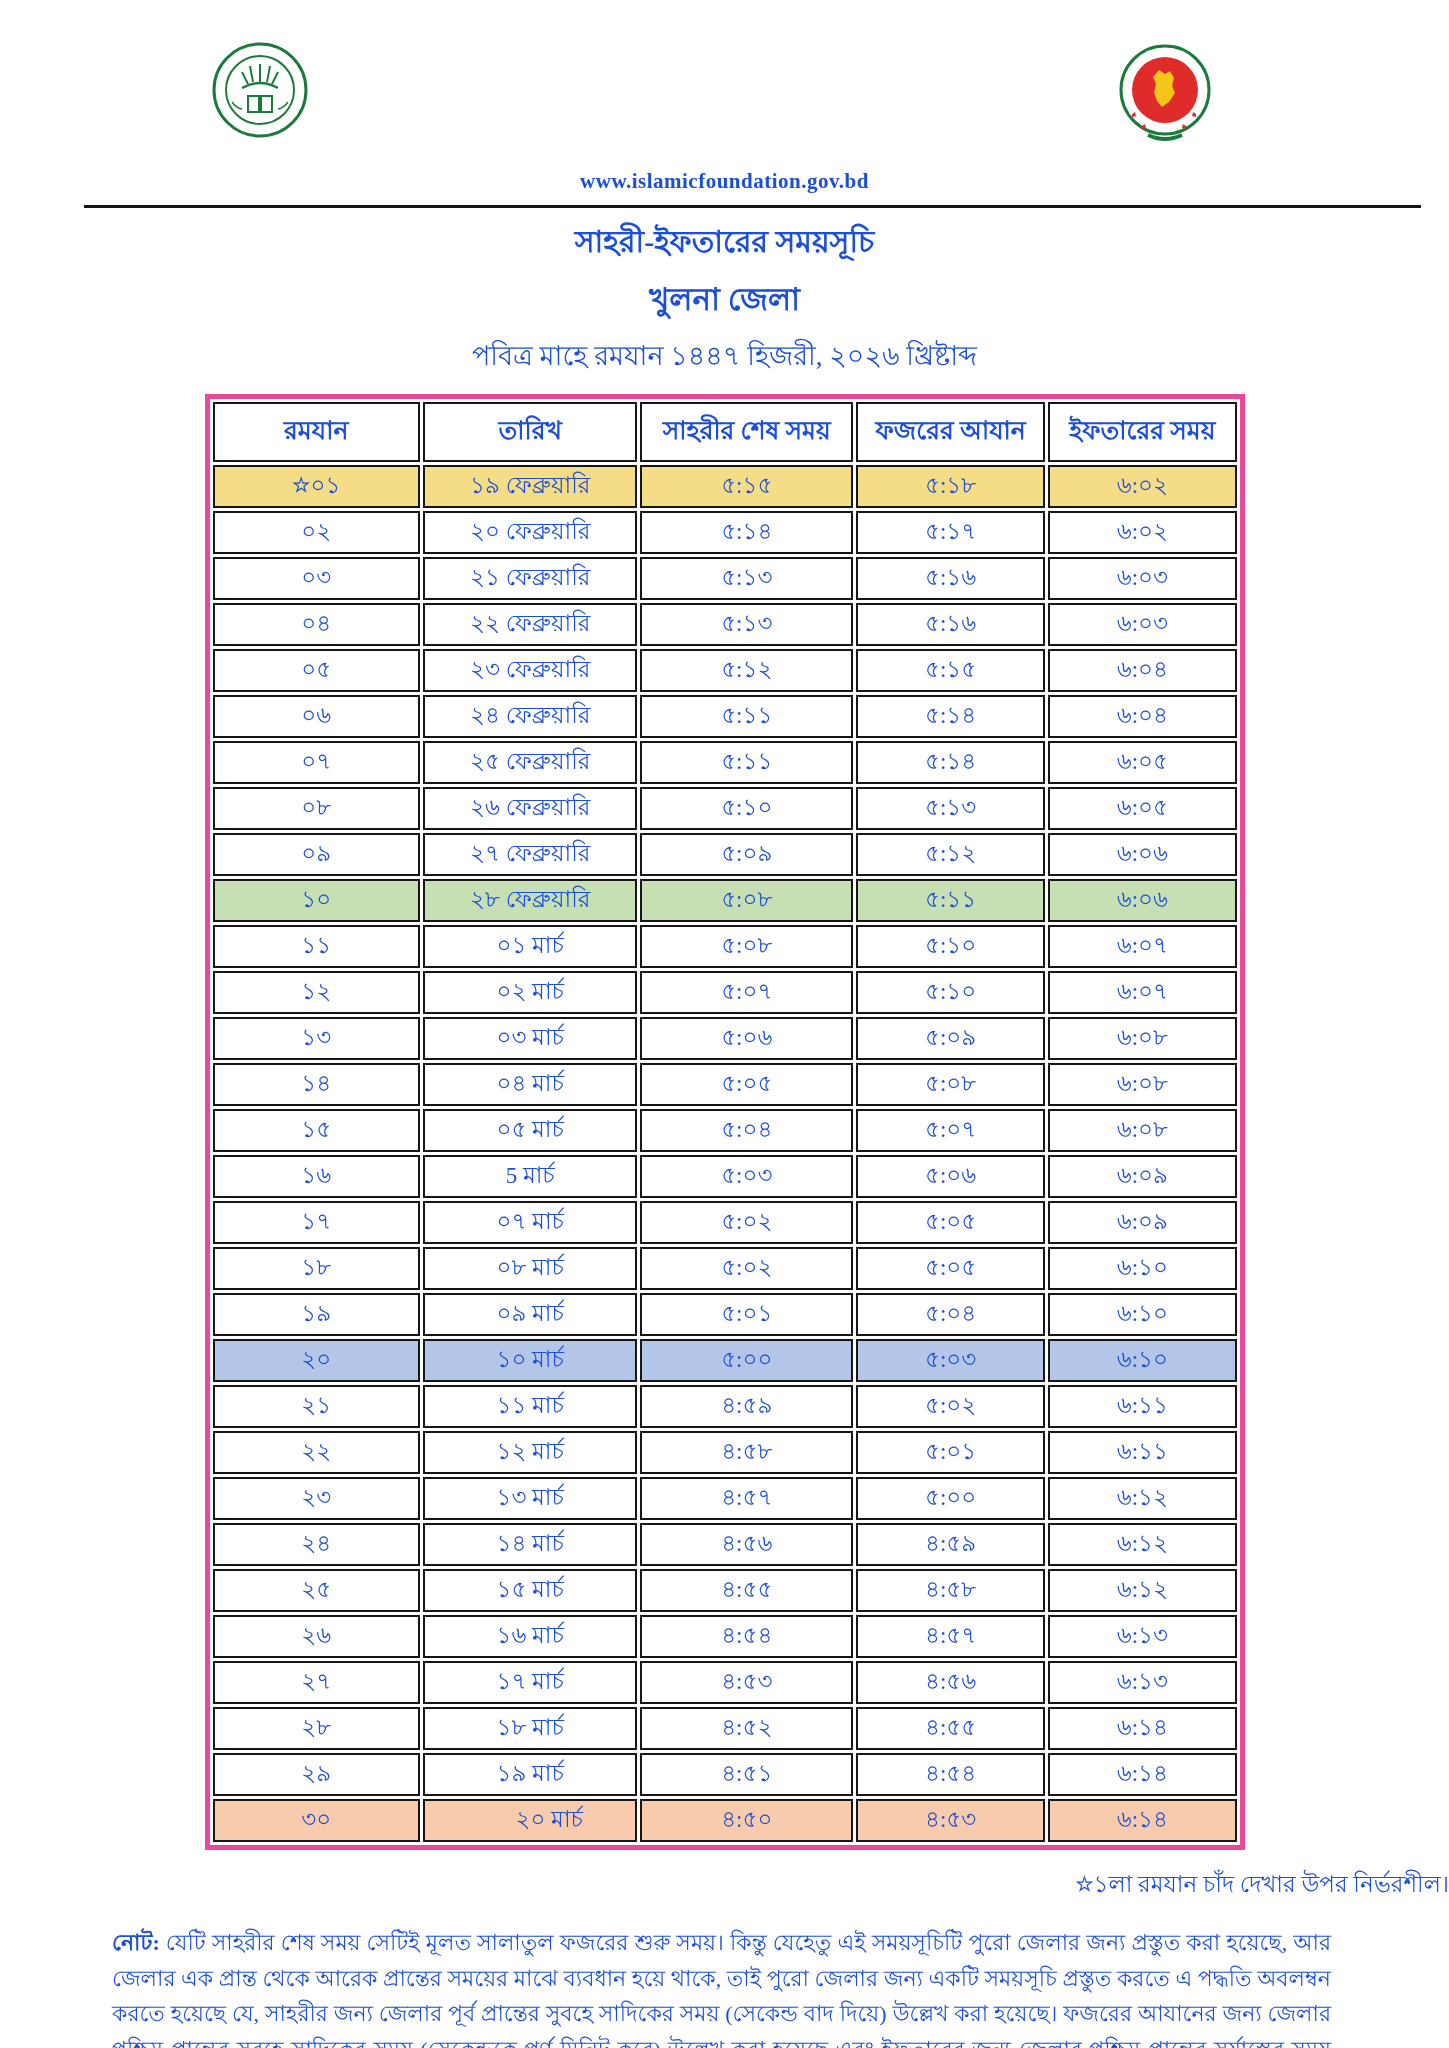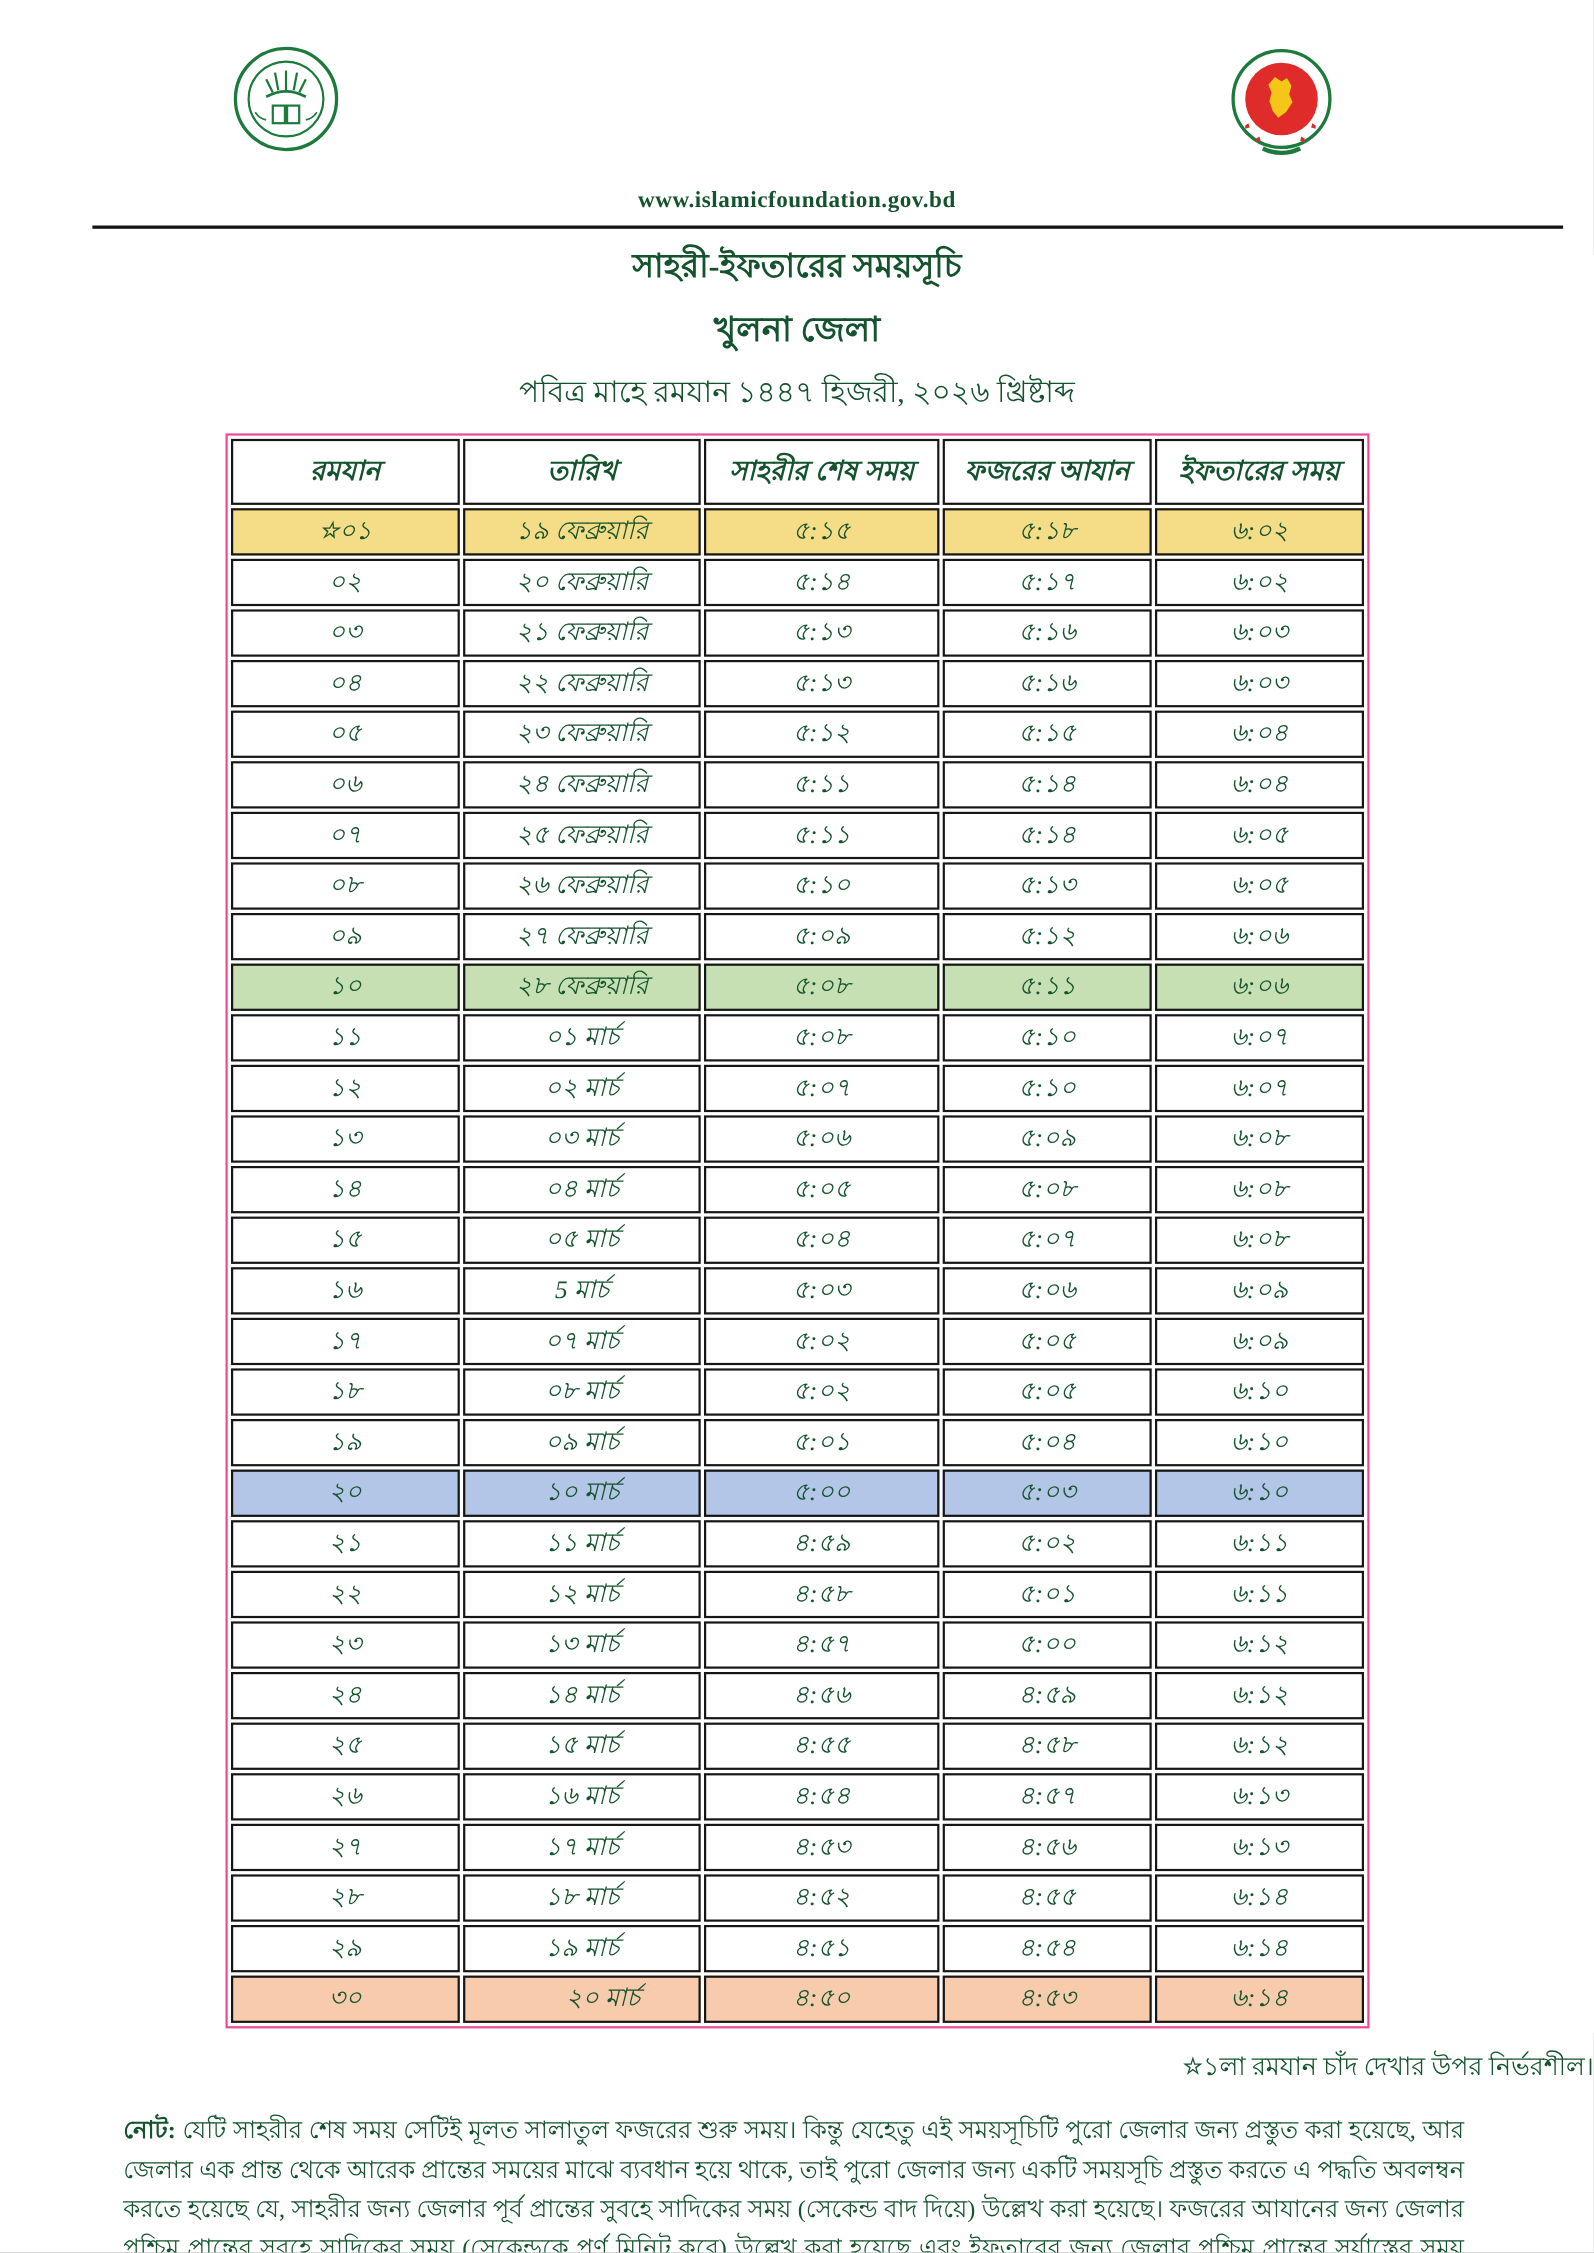--- a/index.html
+++ b/index.html
@@ -1,42 +1,42 @@
 <!DOCTYPE html>
 <html lang="bn"><head>
 <meta charset="utf-8">
 <style>
   html,body{margin:0;padding:0;background:#9a9a9a;}
   .page{
     position:relative;
     width:1449px;height:2048px;
     margin:0 auto;background:#ffffff;
     font-family:"Liberation Serif","DejaVu Serif",serif;
-    color:#14532d;overflow:hidden;
+    color:#1d4ed8;overflow:hidden;
   }
   
   .header{position:relative;height:208px;}
   .logo{position:absolute;}
   .logo-left{left:212px;top:42px;width:96px;height:96px;}
   .logo-right{left:1112px;top:40px;width:106px;height:106px;}
   .site-url{
     position:absolute;left:0;right:0;bottom:14px;
     text-align:center;font-weight:bold;font-size:21px;letter-spacing:.5px;
   }
   .rule{position:absolute;left:84px;right:28px;bottom:0;border-top:3px solid #141414;}
   
   .titles{text-align:center;}
   .doc-title{font-size:30px;font-weight:bold;margin:10px 0 0;}
   .district{font-size:31px;font-weight:bold;margin:6px 0 0;}
   .period{font-size:27px;margin:8px 0 14px;}
   
   table.schedule{
     width:1040px;margin:0 auto;
     border-collapse:separate;border-spacing:3px;
-    background:#fff;border:2px solid #ec4899;font-style:italic;
+    background:#fff;border:5px solid #ec4899;
   }
   table.schedule th,table.schedule td{
     border:2px solid #161616;text-align:center;vertical-align:middle;
     background:#fff;padding:0 4px;
   }
   table.schedule th{height:56px;font-size:25px;font-weight:bold;}
   table.schedule td{height:32px;font-size:23px;}
   
   .star-note{font-size:23px;margin:16px 0 0 114px;text-align:right;}
   .note{

